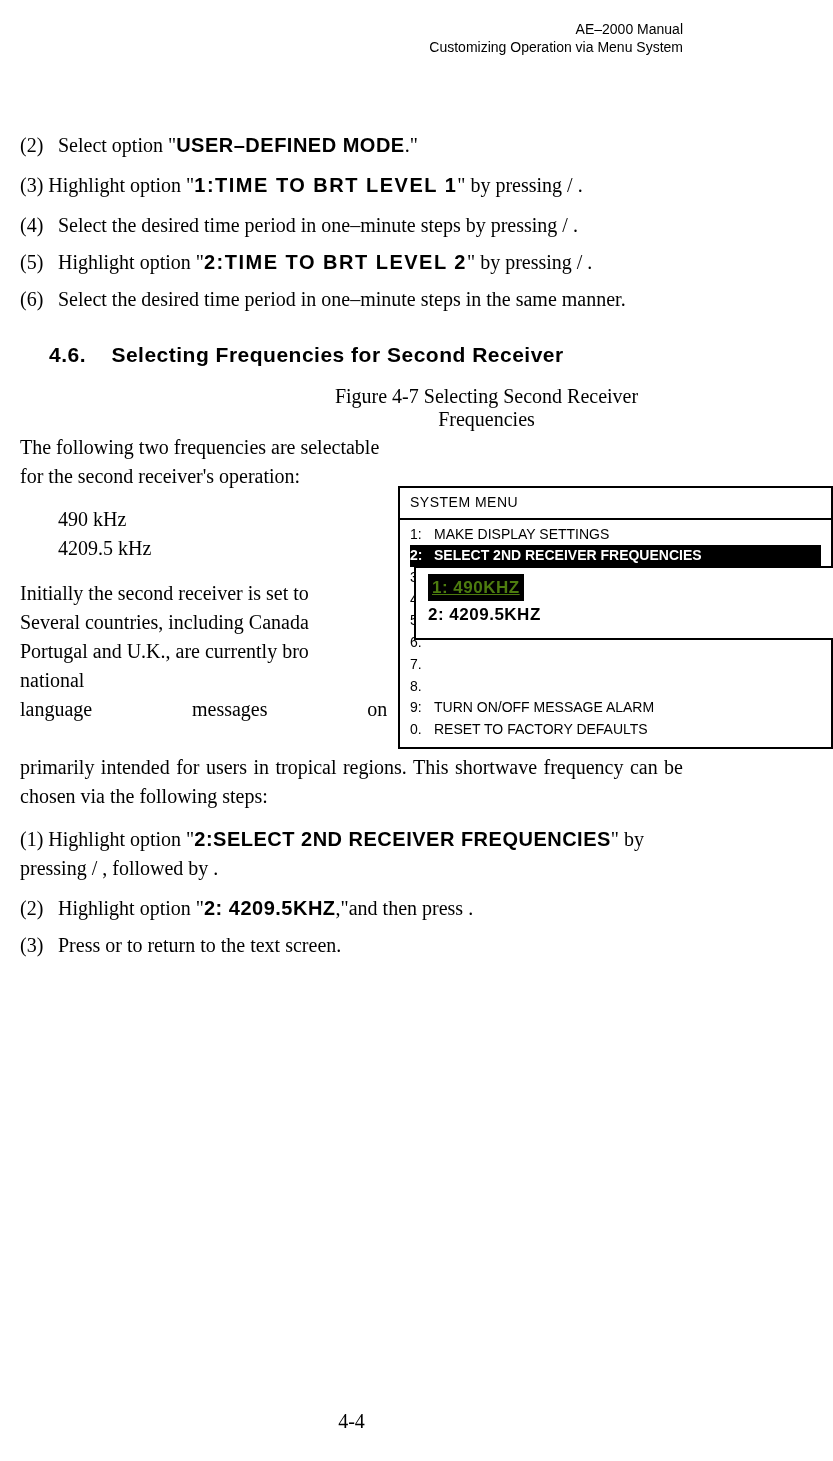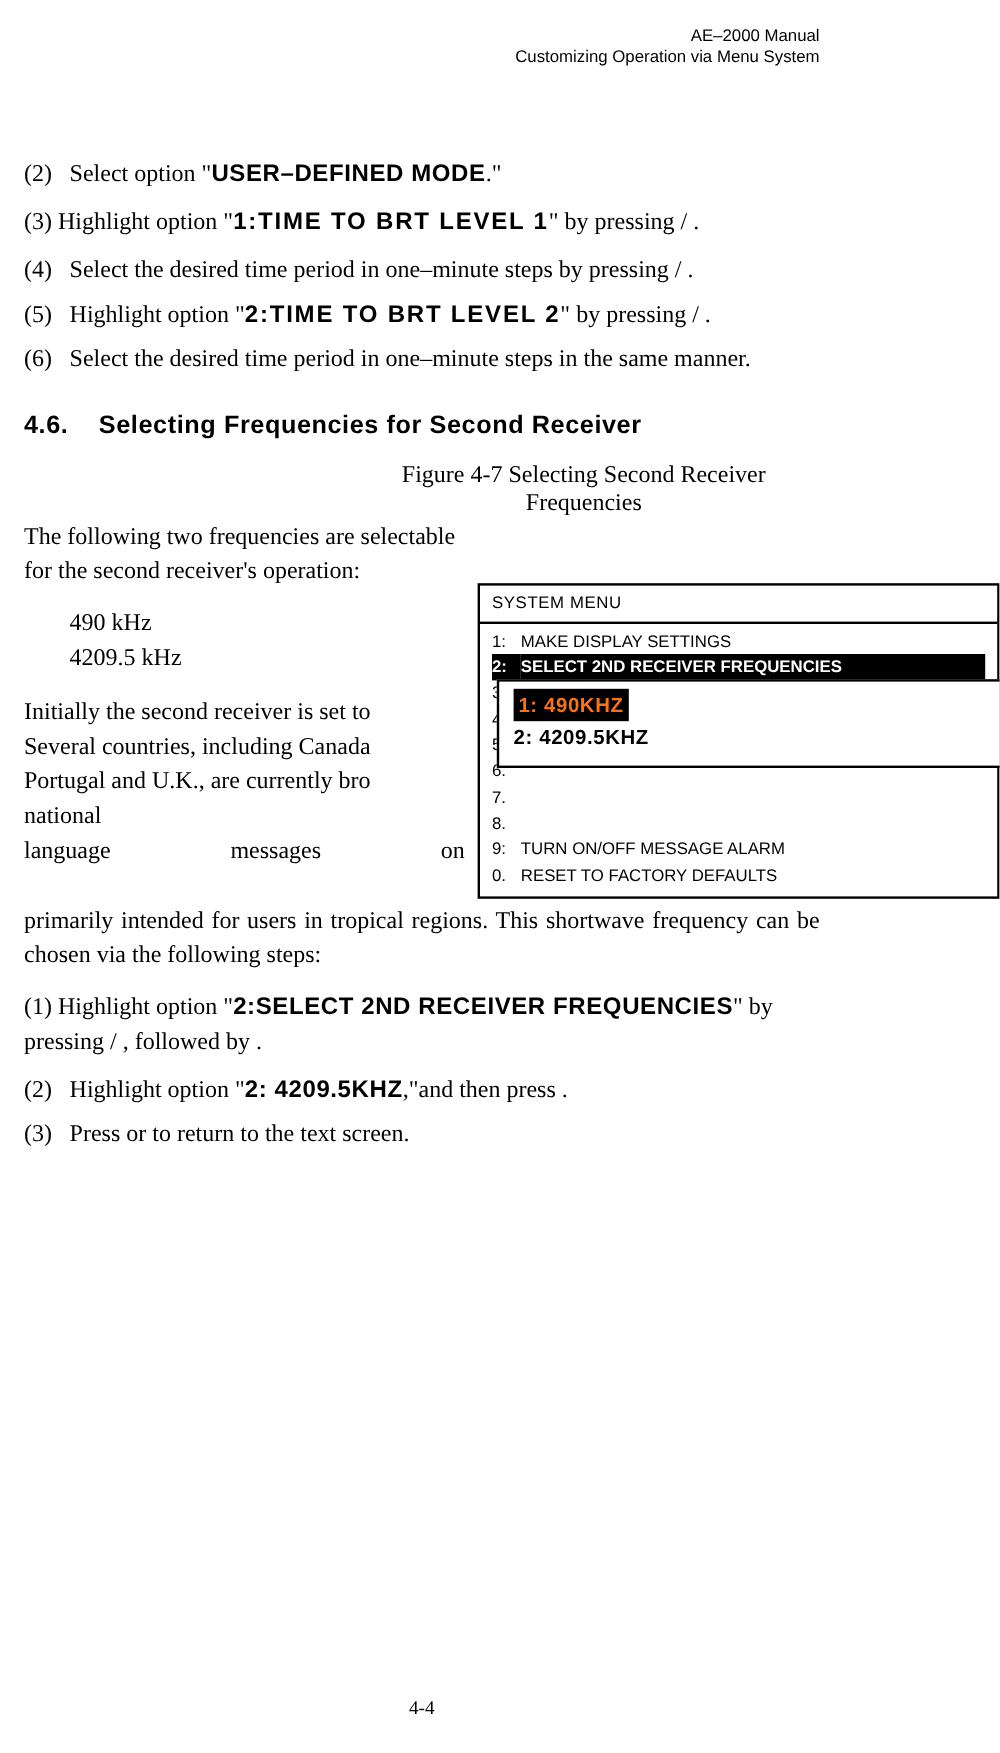--- a/index.html
+++ b/index.html
@@ -40,20 +40,21 @@
     font-weight: bold;
     letter-spacing: 0.5px;
   }
   .section-heading {
     font-family: Arial, Helvetica, sans-serif;
     font-weight: bold;
     font-size: 21px;
     letter-spacing: 0.5px;
     margin-top: 32px;
     margin-bottom: 18px;
+    margin-left: 29px;
   }
   .fig-caption {
     text-align: center;
     margin: 0 0 2px 0;
     padding-left: 270px;
   }
   .list-row {
     display: flex;
     margin-bottom: 14px;
   }
@@ -121,30 +122,31 @@
   .sub-title {
     margin-bottom: 10px;
   }
   .sub-opt {
     margin-left: 2px;
     line-height: 1.6;
   }
   .sub-opt.hl {
     display: inline-block;
     background: #000;
-    color: #f97316;
+    color: #4d7c0f;
     padding: 0 4px;
+    text-decoration: underline;
   }
   .page-num {
     position: absolute;
     bottom: 28px;
     left: 0;
     right: 0;
     text-align: center;
-    font-size: 16px;
+    font-size: 20px;
   }
 </style>
 </head>
 <body>
 
 <div class="page">
 
   <div class="header">
     <div>AE–2000 Manual</div>
     <div>Customizing Operation via Menu System</div>

